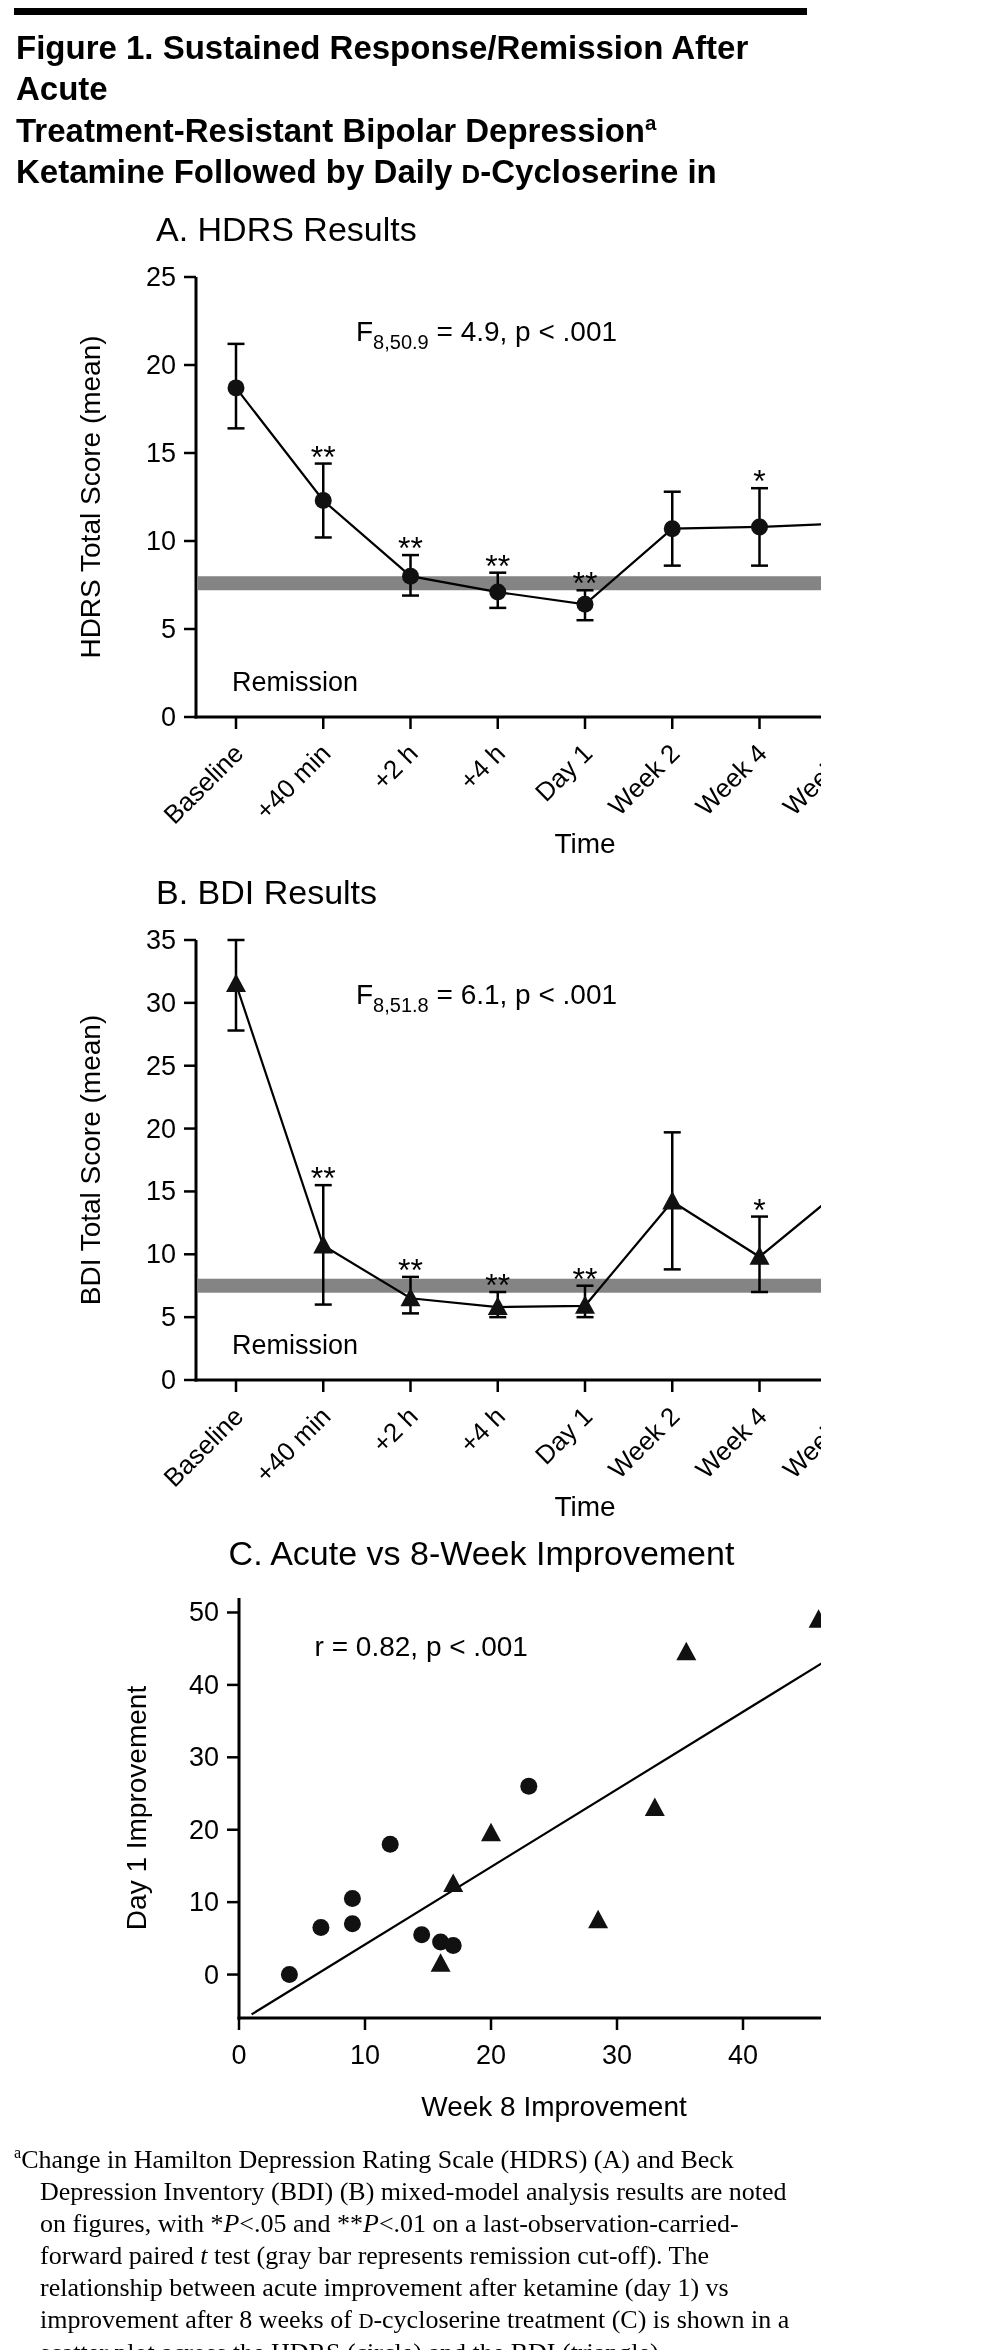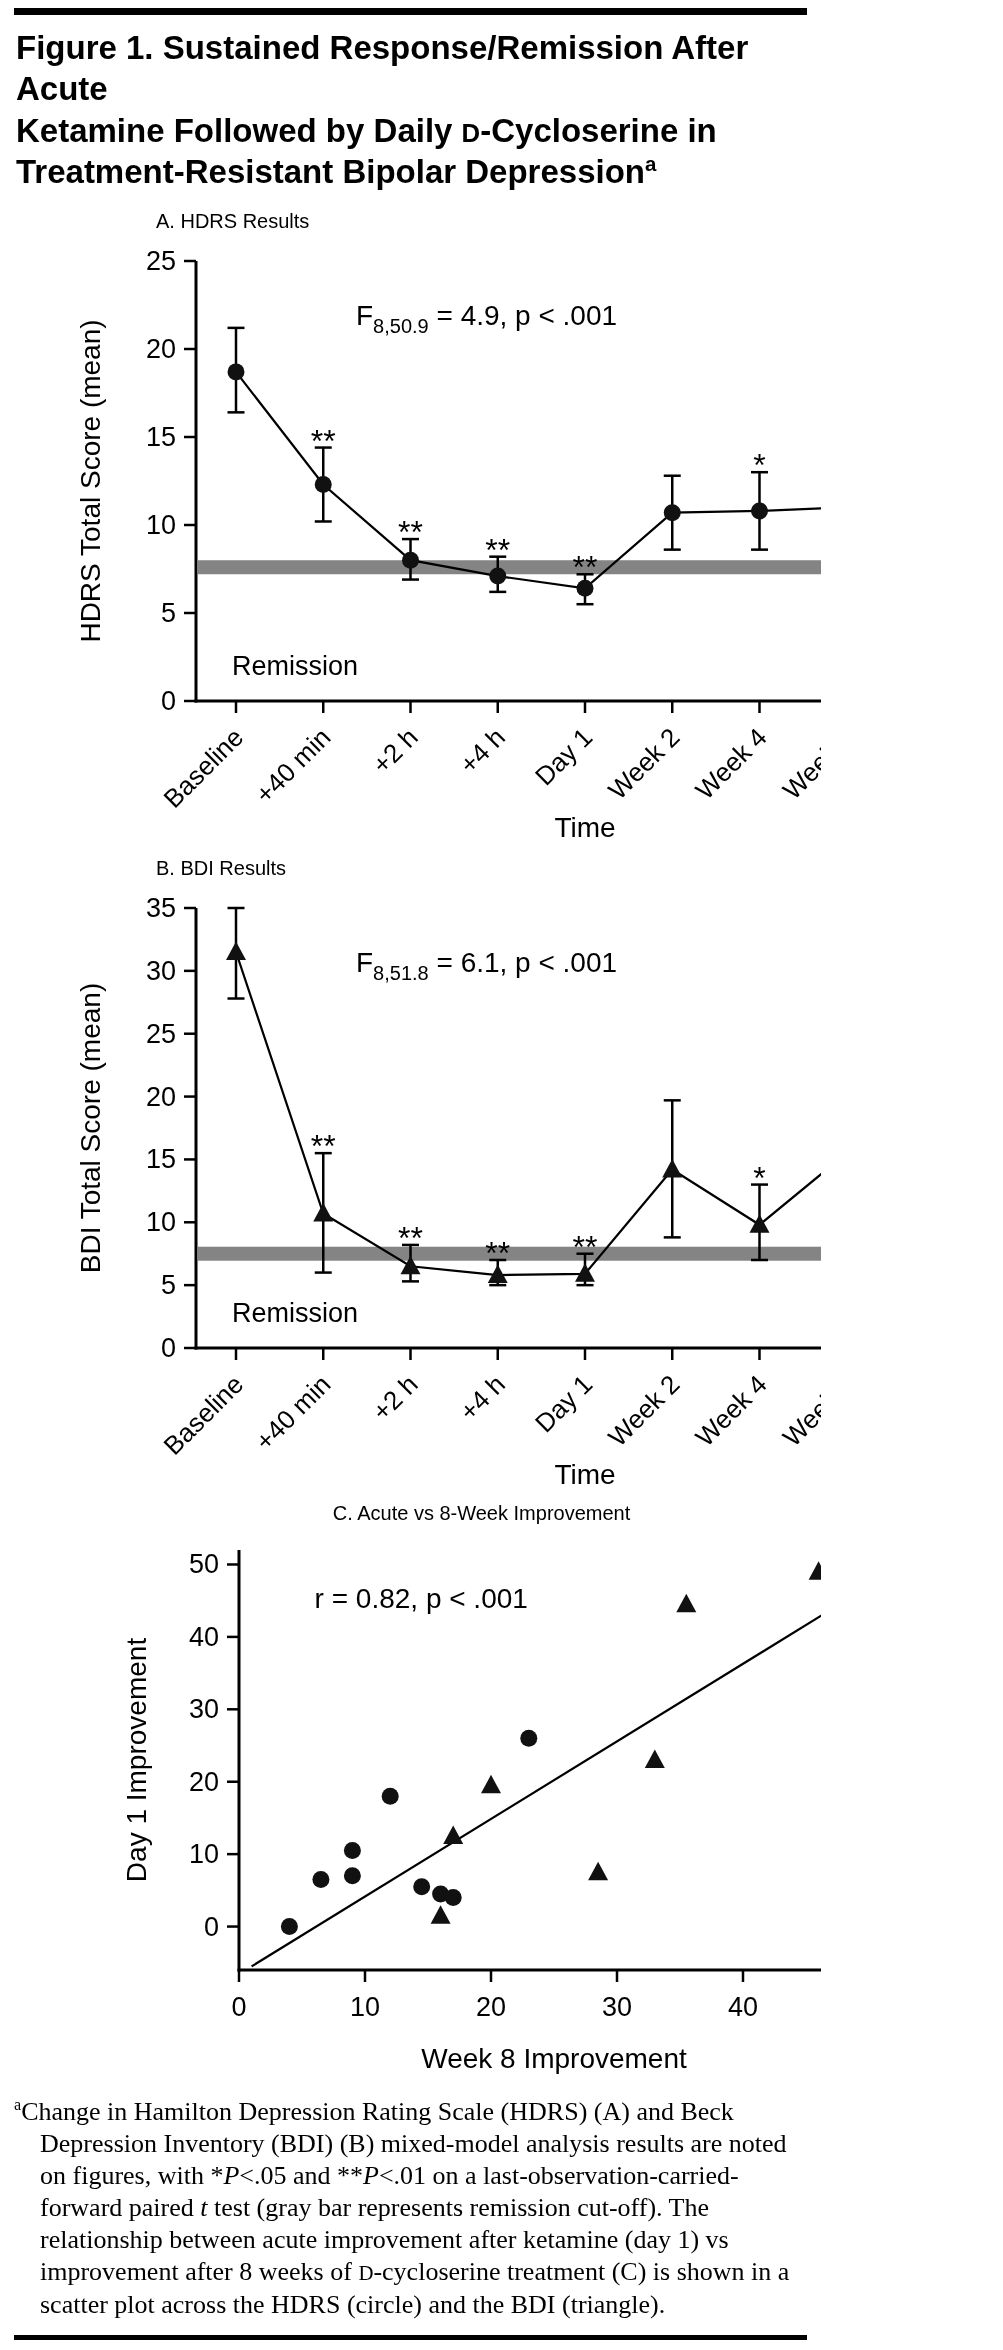--- a/index.html
+++ b/index.html
@@ -15,21 +15,21 @@
   }
   .top-rule { border-top: 7px solid #000; margin-top: 8px; }
   .bottom-rule { border-top: 5px solid #000; margin-top: auto; margin-bottom: 10px; }
   .fig-title {
     margin: 12px 2px 0 2px;
     font-size: 33px; font-weight: 700; line-height: 1.25; color: #000;
   }
   .fig-title .sc { font-size: 0.78em; }
   .sup { vertical-align: super; font-size: 0.62em; }
   .i { font-style: italic; }
-  .panel-label { font-size: 20px; color: #000; margin-left: 142px; }
+  .panel-label { font-size: 34px; color: #000; margin-left: 142px; }
   .pl-a { margin-top: 18px; }
   .pl-b { margin-top: 8px; }
   .pl-c { margin-top: 6px; text-align: center; }
   svg.chart { display: block; flex: 0 0 auto; }
   svg.chart text { fill: #000; font-family: "Liberation Sans", "DejaVu Sans", sans-serif; }
   .footnote {
     margin-top: 12px;
     font-family: "Liberation Serif", "DejaVu Serif", serif;
     font-size: 26px; line-height: 32px;
     padding-left: 26px; text-indent: -26px;
@@ -39,22 +39,22 @@
   .footnote .sc { font-size: 0.8em; }
 </style>
 </head>
 <body>
 
 <div class="page">
   <div class="top-rule"></div>
 
   <div class="fig-title">
     <div class="title-line"><span>Figure 1. Sustained Response/Remission After Acute</span></div>
+    <div class="title-line"><span>Treatment-Resistant Bipolar Depression</span><span class="sup">a</span></div>
     <div class="title-line"><span>Ketamine Followed by Daily </span><span class="sc">D</span><span>-Cycloserine in</span></div>
-    <div class="title-line"><span>Treatment-Resistant Bipolar Depression</span><span class="sup">a</span></div>
   </div>
 
   <div class="panel-label pl-a">A. HDRS Results</div>
   <svg id="chartA" class="chart" width="1003" height="616">
       <rect x="184" y="327.24" width="776" height="14" fill="#848484"></rect>
       <g stroke="#000" stroke-width="3">
         <line x1="182" y1="28" x2="182" y2="469.5"></line>
         <line x1="180.5" y1="468" x2="960" y2="468"></line>
       </g>
       <g stroke="#000" stroke-width="2.5">

